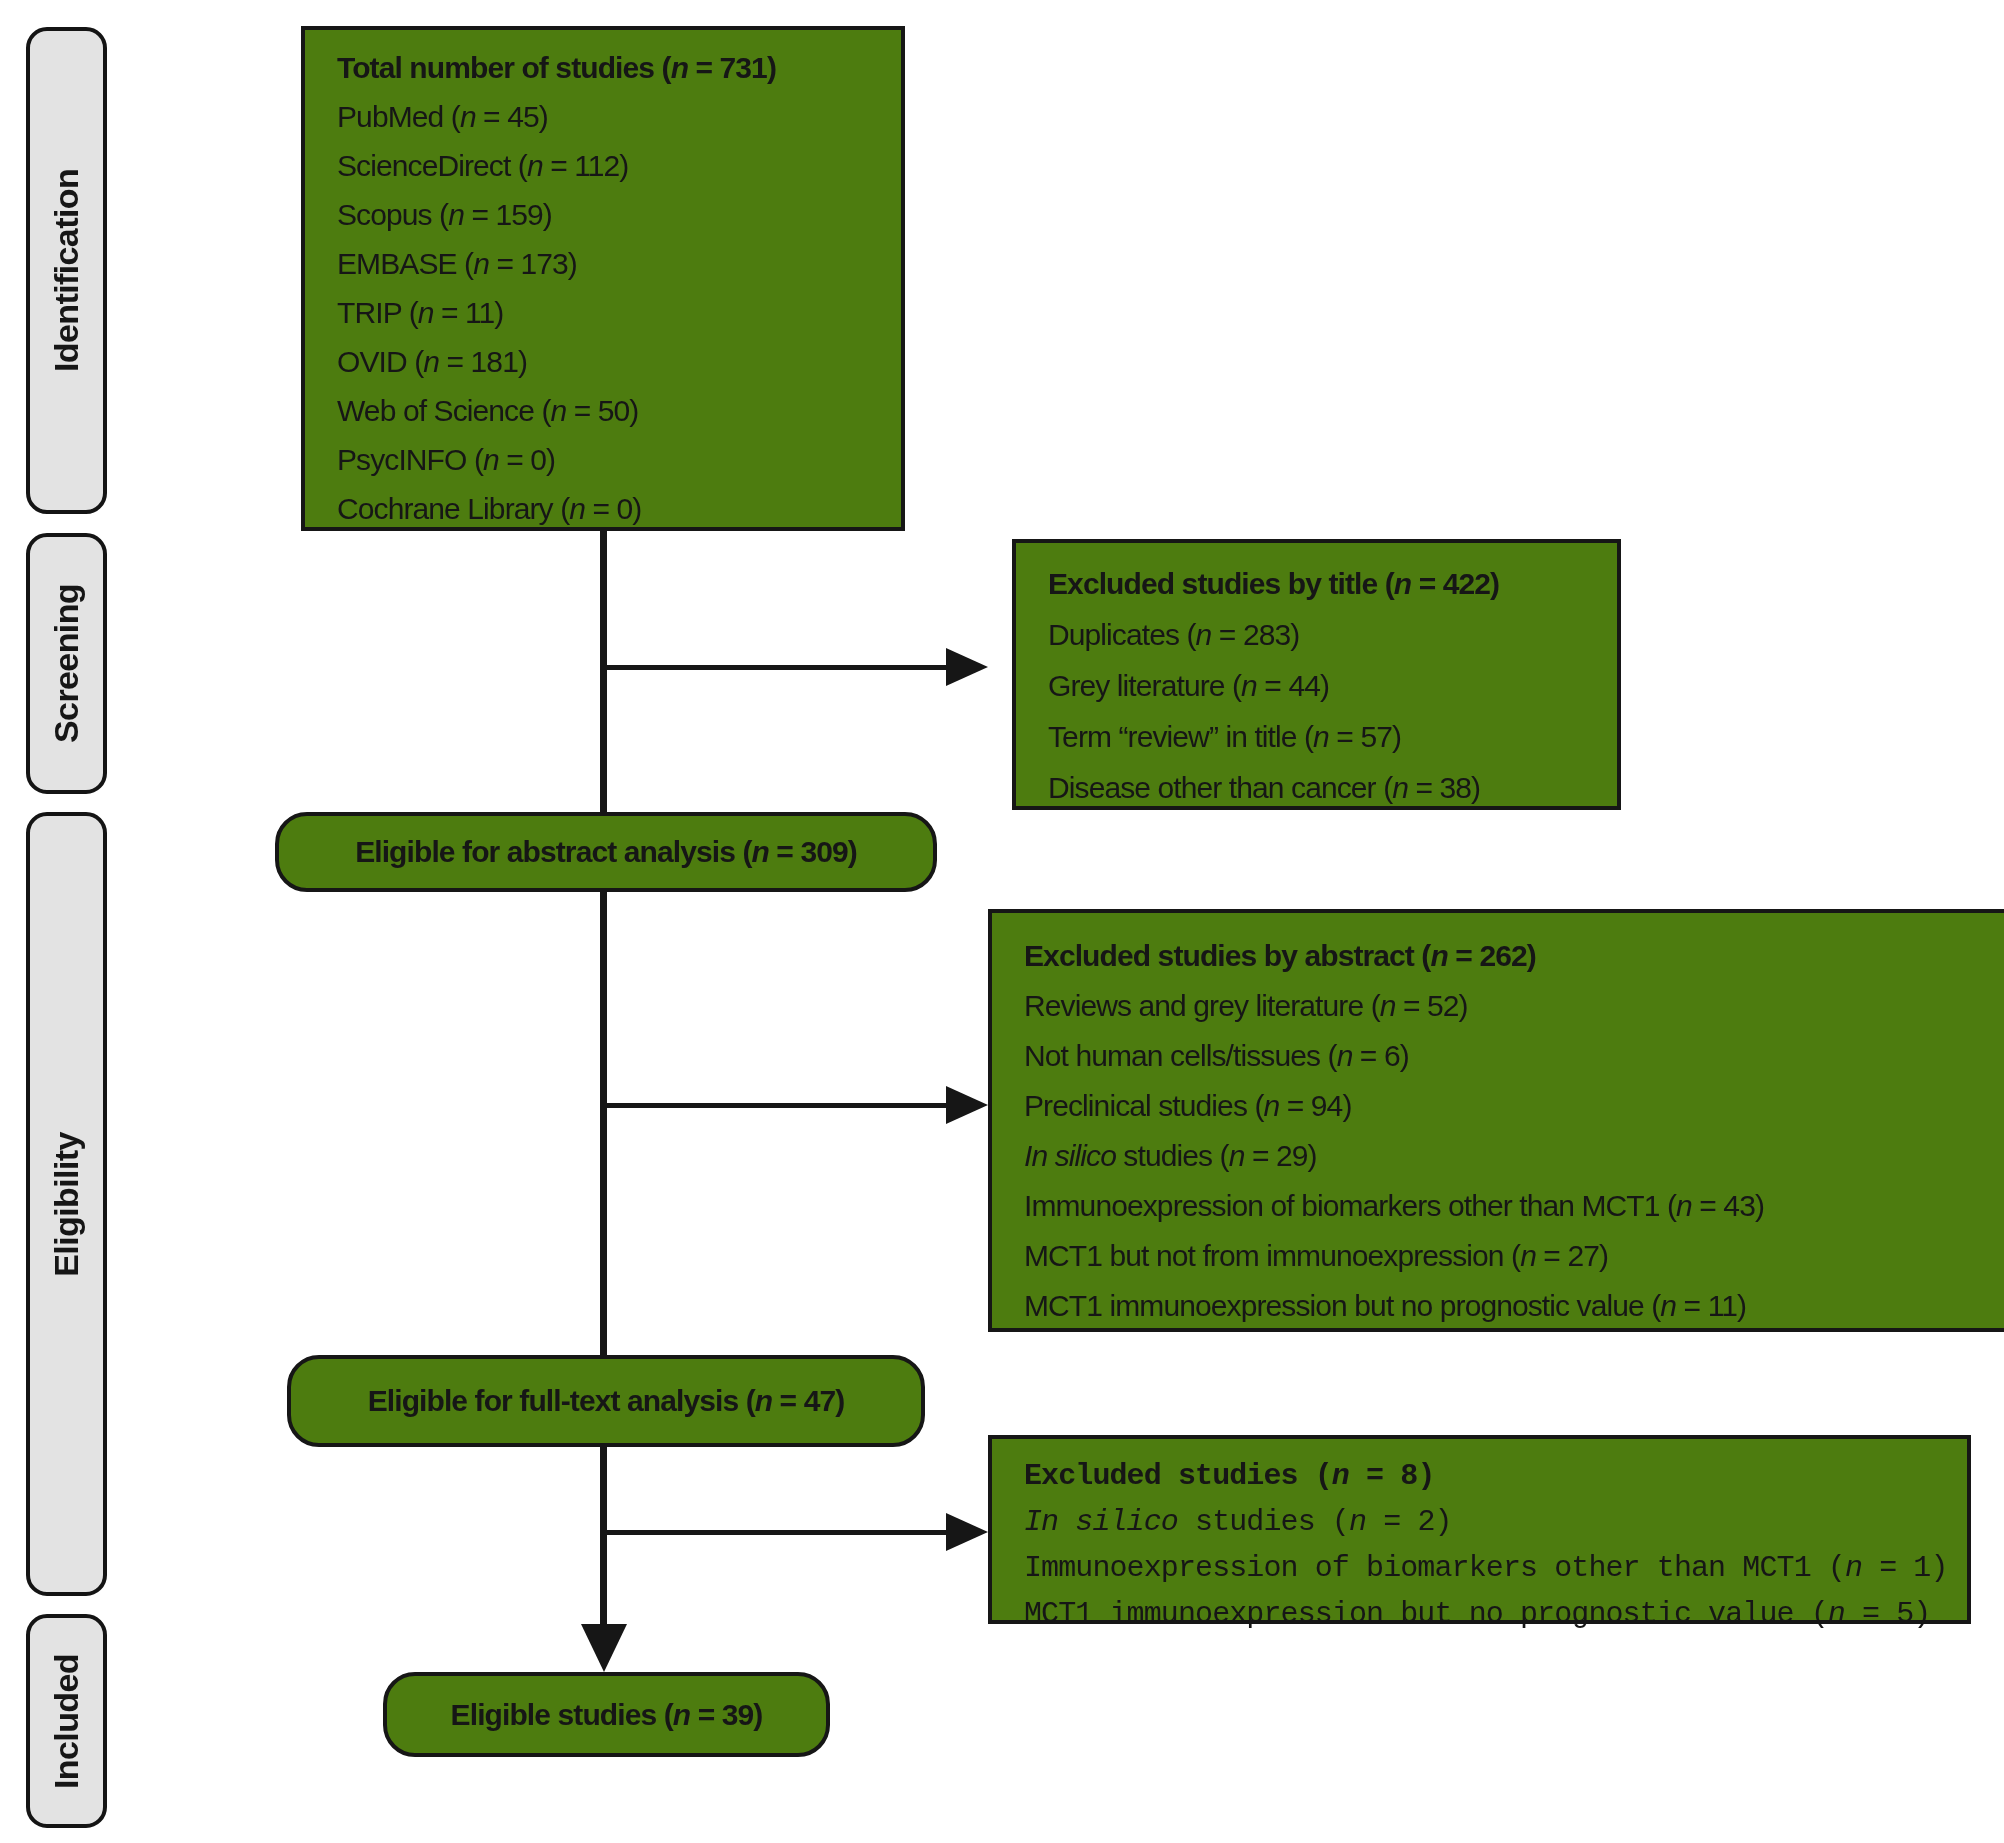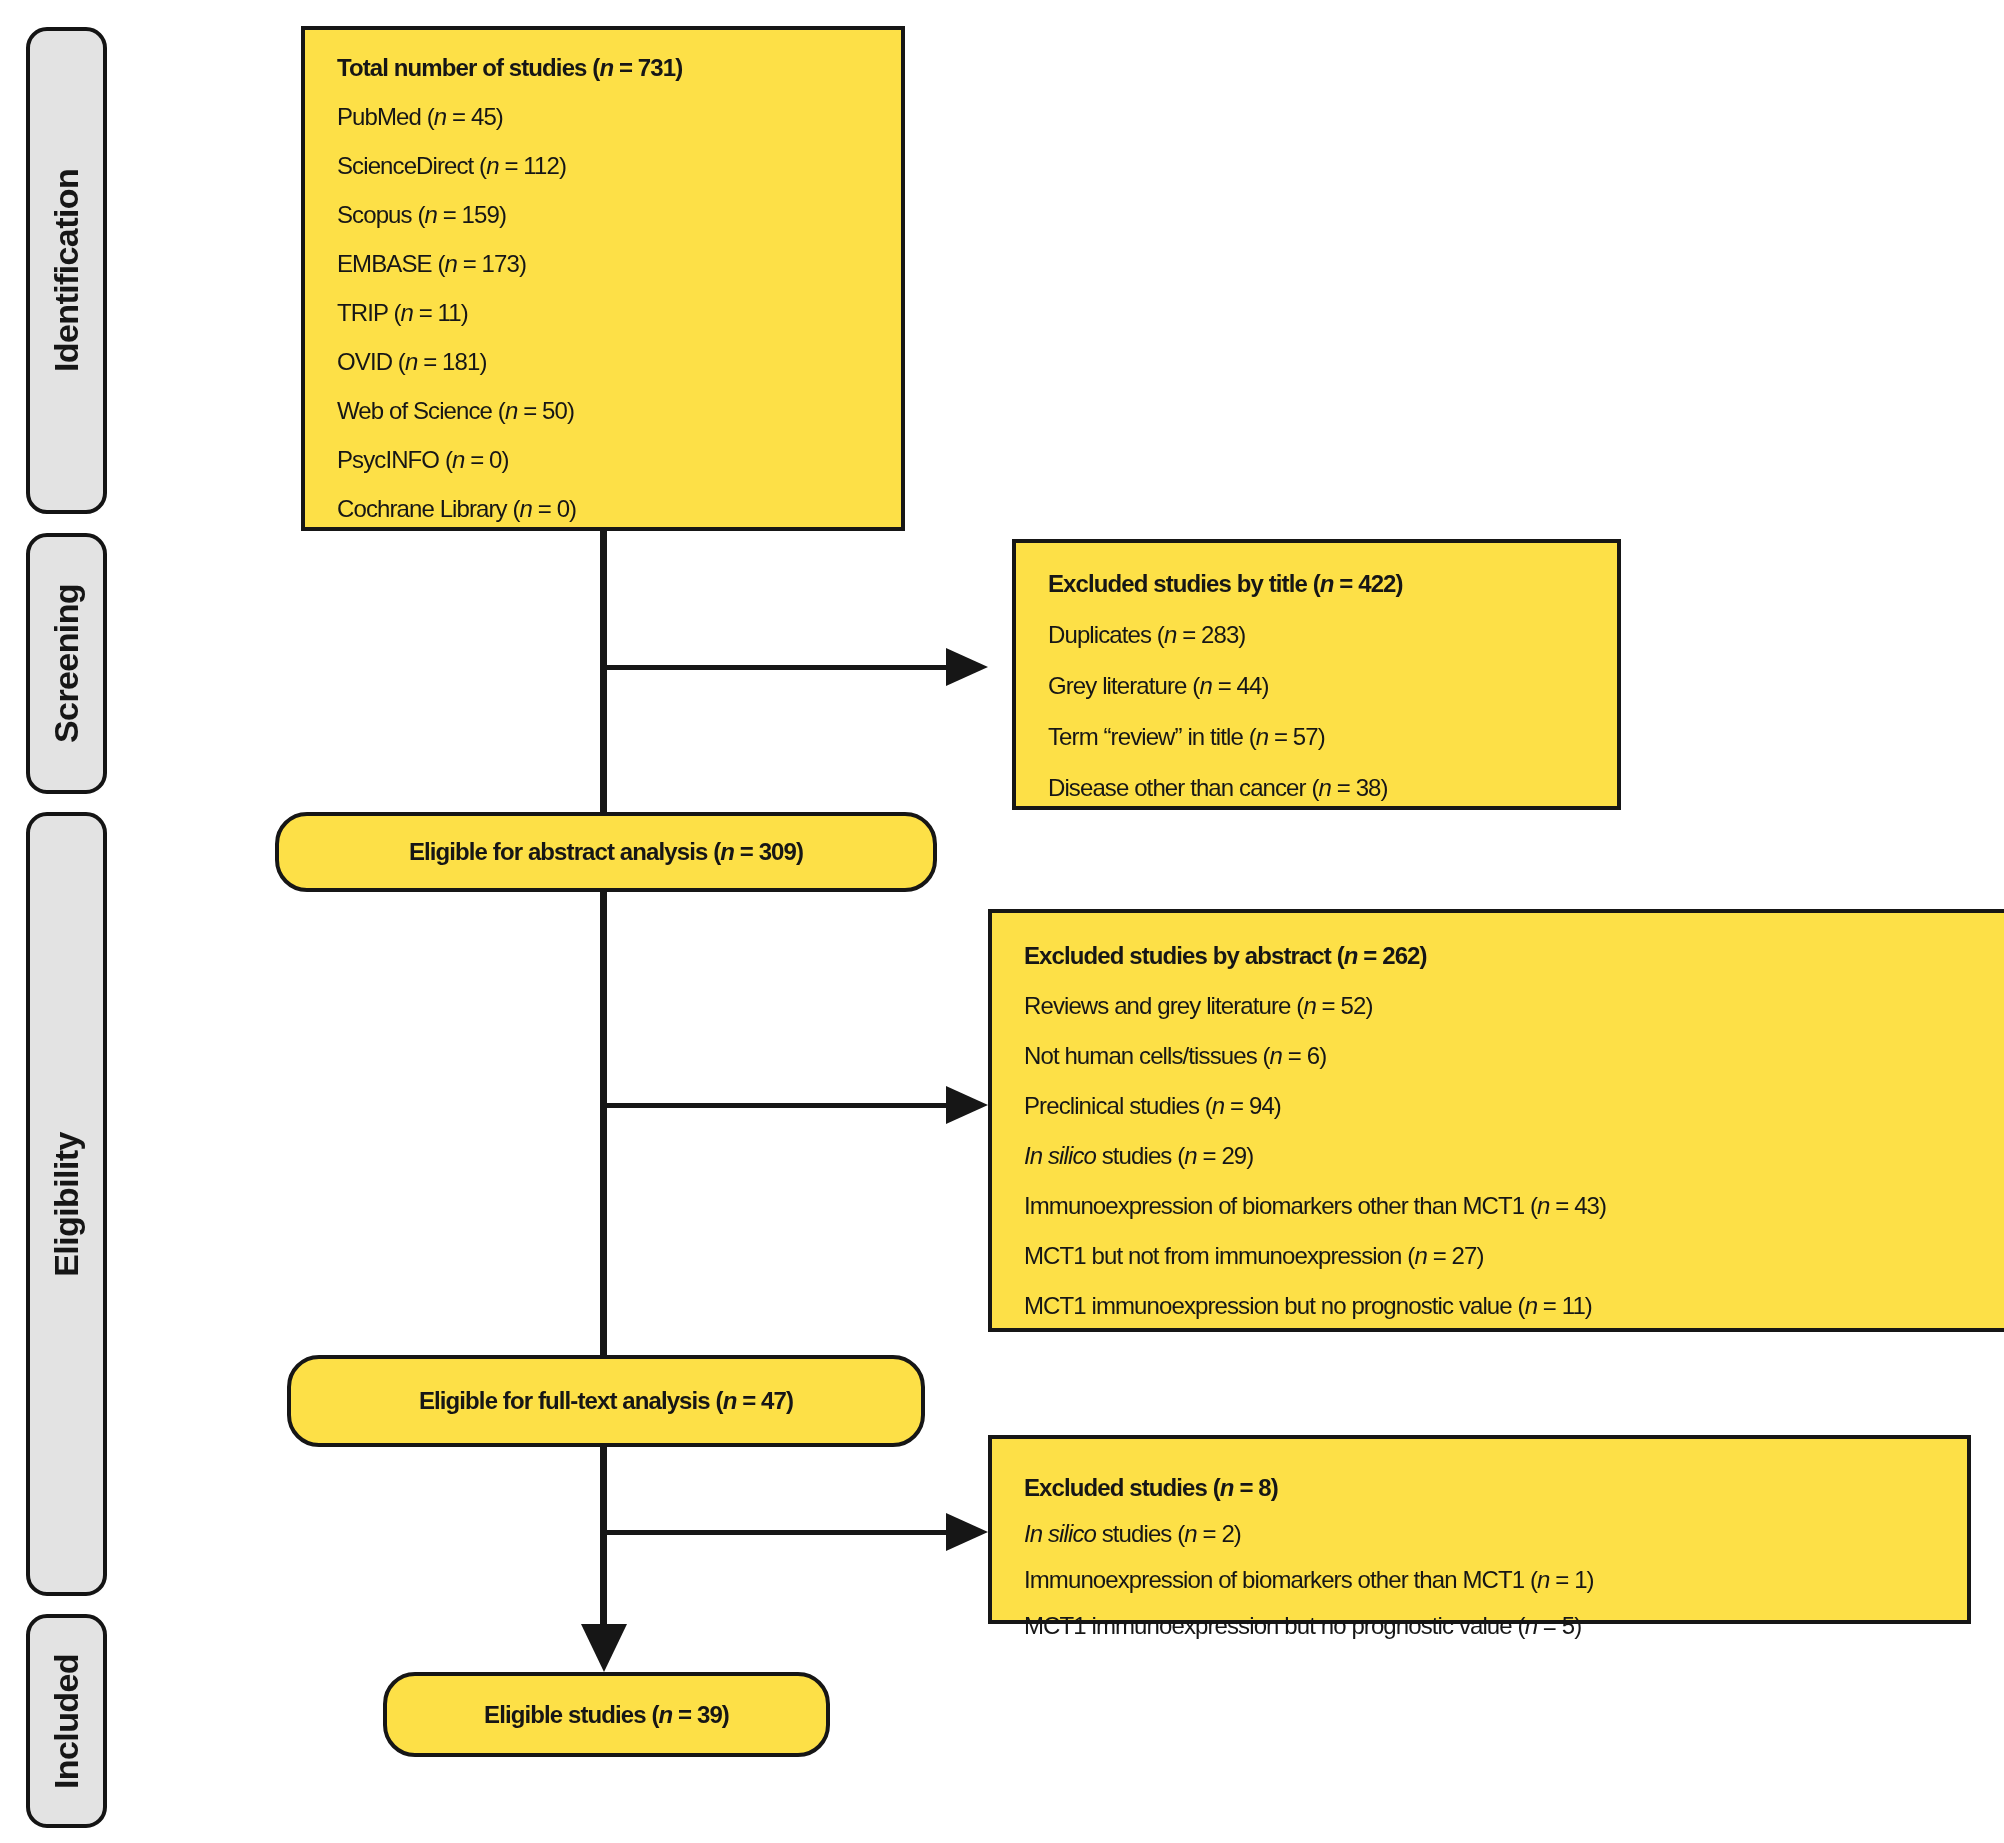--- a/index.html
+++ b/index.html
@@ -48,24 +48,24 @@
     position: absolute;
     width: 0; height: 0;
     border-top: 19.3px solid transparent;
     border-bottom: 19.3px solid transparent;
     border-left: 42px solid #161616;
     z-index: 0;
   }
   
   .box {
     position: absolute;
-    background: #fde047;
+    background: #4d7c0f;
     border: 4.7px solid #161616;
     box-sizing: border-box;
-    font-size: 24px;
+    font-size: 30px;
     letter-spacing: -0.9px;
     z-index: 1;
   }
   .box .title { font-weight: bold; }
   .box.list { padding: 13px 17.5px 9.4px 32px; }
   .box.center {
     display: flex;
     align-items: center;
     justify-content: center;
     font-weight: bold;
@@ -142,21 +142,21 @@
         <div class="line">Immunoexpression of biomarkers other than MCT1 (<i>n</i> = 43)</div>
         <div class="line">MCT1 but not from immunoexpression (<i>n</i> = 27)</div>
         <div class="line">MCT1 immunoexpression but no prognostic value (<i>n</i> = 11)</div>
       </div>
   </div>
 
   <div class="box center" style="left:287px; top:1335px; width:638px; height:92px;margin-top:20px;">
     <span class="title">Eligible for full-text analysis (<i>n</i> = 47)</span>
   </div>
 
-  <div class="box list" style="left:988px; top:1435px; width:983px; height:189px; line-height:46px; padding-top:26px;">
+  <div class="box list" style="left:988px; top:1435px; width:983px; height:189px; line-height:46px; padding-top:14px;font-family:Liberation Mono, monospace;">
     <div class="title">Excluded studies (<i>n</i> = 8)</div>
     <div>
         <div class="line"><i>In silico</i> studies (<i>n</i> = 2)</div>
         <div class="line">Immunoexpression of biomarkers other than MCT1 (<i>n</i> = 1)</div>
         <div class="line">MCT1 immunoexpression but no prognostic value (<i>n</i> = 5)</div>
       </div>
   </div>
 
   <div class="box center" style="left:383px; top:1672px; width:447px; height:85px;">
     <span class="title">Eligible studies (<i>n</i> = 39)</span>

